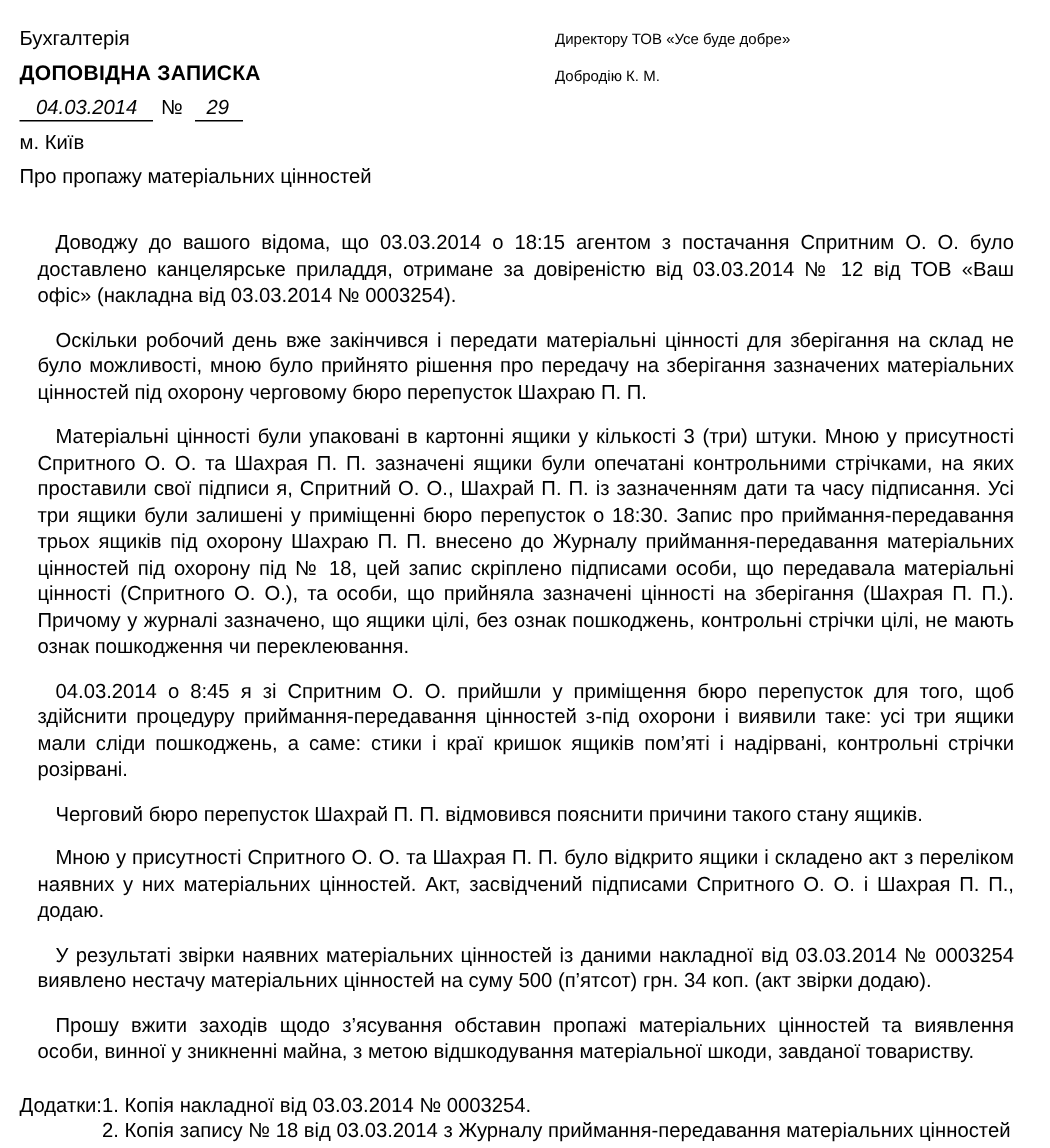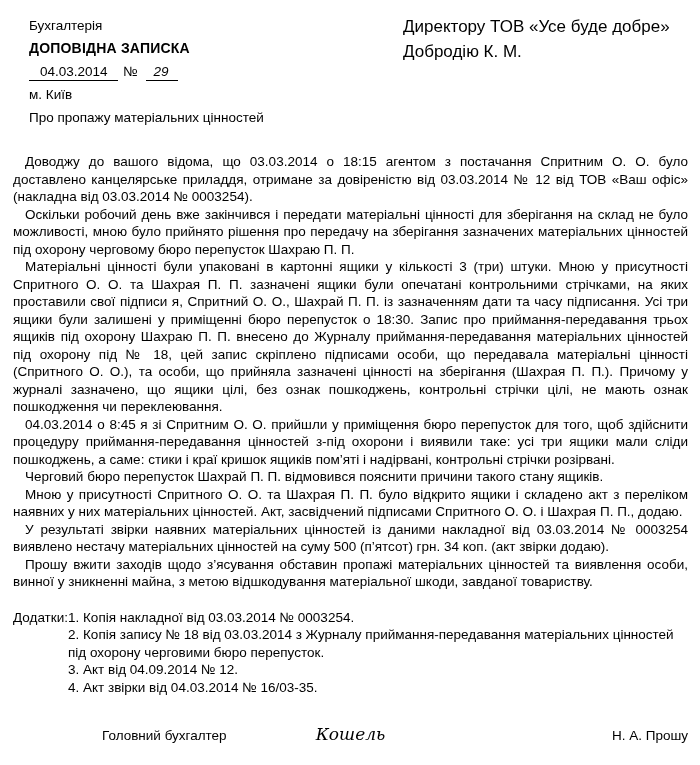--- a/index.html
+++ b/index.html
@@ -15,67 +15,67 @@
     color: #000000;
     font-family: "Liberation Sans", "DejaVu Sans", sans-serif;
     box-sizing: border-box;
     padding: 14px 12px 0 13px;
     overflow: hidden;
   }
   
   .header {
     position: relative;
     min-height: 115px;
-    margin-left: 16px;
   }
   .header-left {
     line-height: 23px;
     font-size: 13.5px;
     max-width: 370px;
   }
   .doc-title {
     font-weight: bold;
     font-size: 14px;
     letter-spacing: .2px;
   }
   .date-line {
     font-size: 13.5px;
   }
   .u {
     display: inline-block;
     border-bottom: 1px solid #000;
     line-height: 15px;
   }
   .date-field {
+    font-style: italic;
     padding: 0 10px 1px 11px;
   }
   .num-field {
     font-style: italic;
     padding: 0 9px 1px 8px;
     margin-left: 4px;
   }
   .num-sign {
     margin-left: 2px;
   }
   .header-right {
     position: absolute;
-    left: 374px;
+    left: 357px;
     top: 0;
     line-height: 25px;
-    font-size: 17px;
+    font-size: 10px;
   }
   
   .body-text {
     margin-top: 24px;
     font-size: 13.5px;
     line-height: 17.5px;
     text-align: justify;
   }
   .body-text p {
-    margin: 0;
+    margin: 12px;
     text-indent: 12px;
   }
   
   .attachments {
     display: flex;
     margin-top: 18px;
     font-size: 13.5px;
     line-height: 17.5px;
   }
   .att-label {

